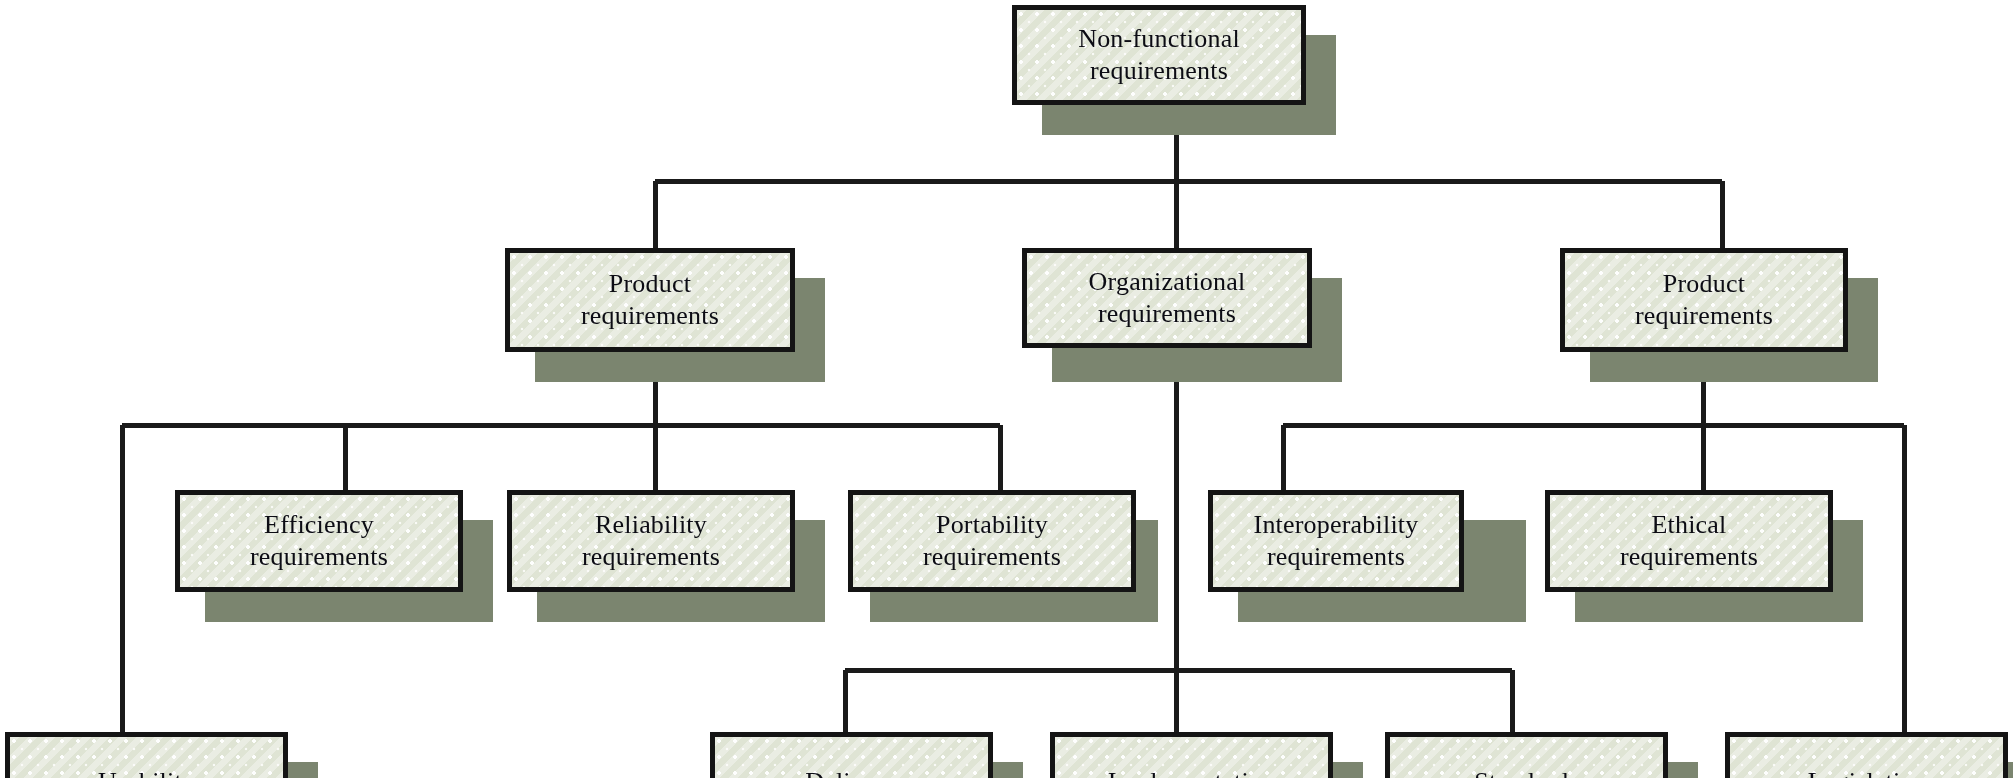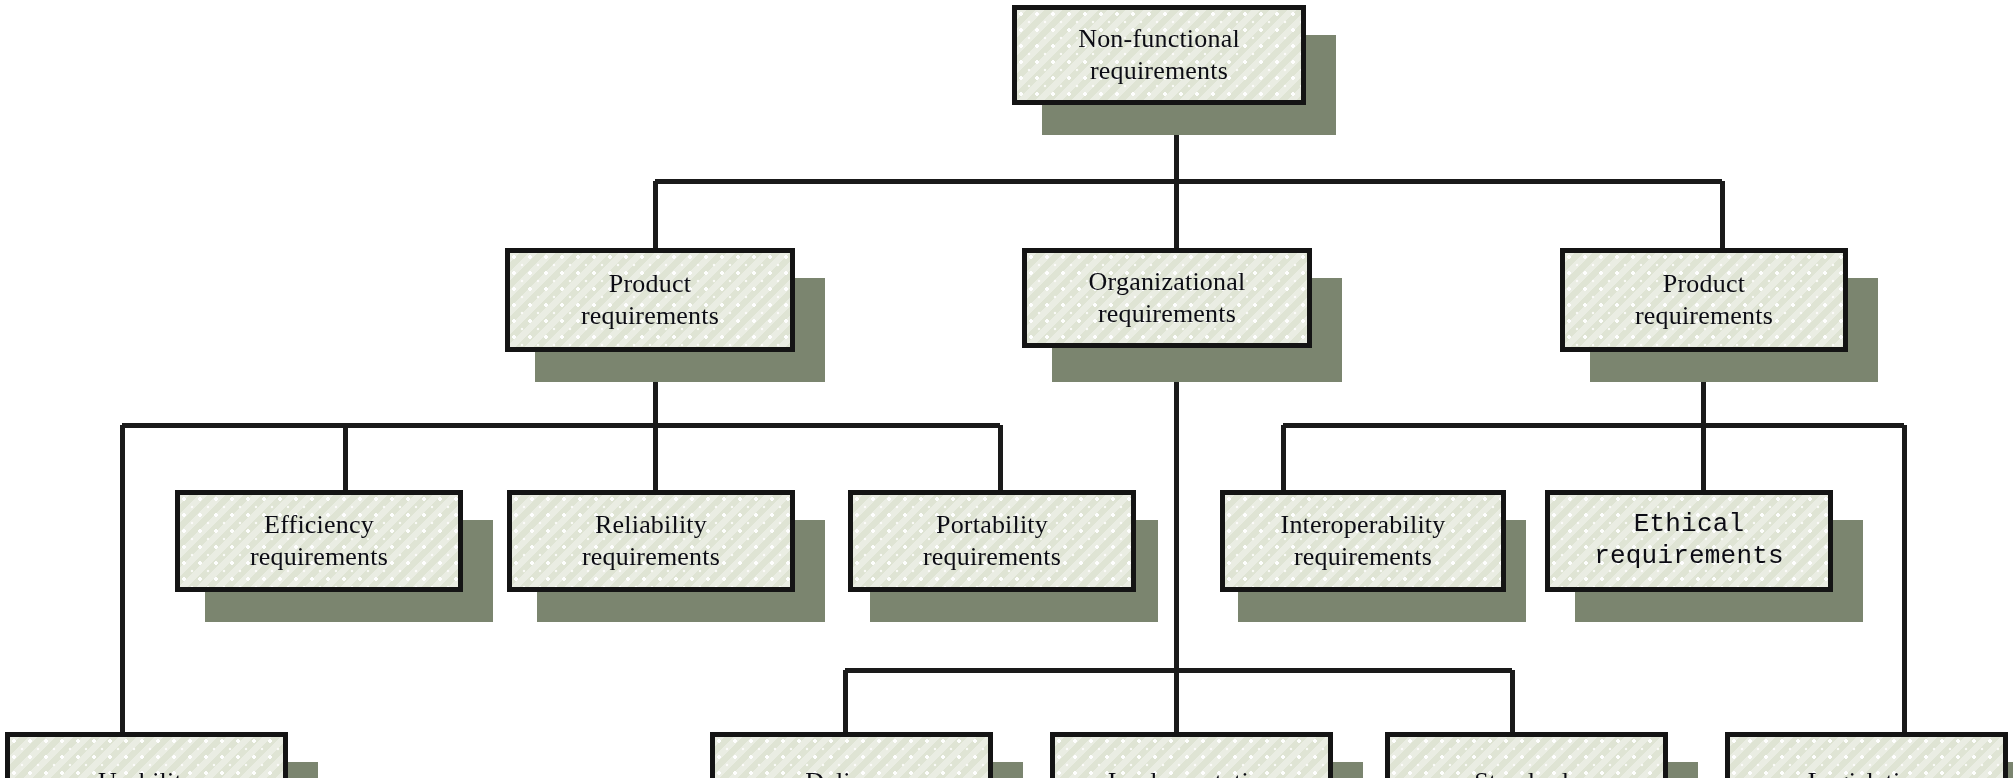--- a/index.html
+++ b/index.html
@@ -121,26 +121,26 @@
       <div class="node" style="left: 507px; top: 490px; width: 288px; height: 102px; border-color: rgb(20, 20, 20); color: rgb(12, 12, 20); justify-content: center;">
         <span class="label">Reliability
 requirements</span>
       </div>
       <div class="shadow" style="left: 870px; top: 520px; width: 288px; height: 102px; background: rgb(123, 133, 111);"></div>
       <div class="node" style="left: 840px; top: 490px; width: 288px; height: 102px; border-color: rgb(20, 20, 20); color: rgb(12, 12, 20); margin-left: 8px;">
         <span class="label">Portability
 requirements</span>
       </div>
       <div class="shadow" style="left: 1238px; top: 520px; width: 288px; height: 102px; background: rgb(123, 133, 111);"></div>
-      <div class="node" style="left: 1208px; top: 490px; width: 286px; height: 102px; border-color: rgb(20, 20, 20); color: rgb(12, 12, 20); margin-left: 12px;">
+      <div class="node" style="left: 1208px; top: 490px; width: 256px; height: 102px; border-color: rgb(20, 20, 20); color: rgb(12, 12, 20);">
         <span class="label">Interoperability
 requirements</span>
       </div>
       <div class="shadow" style="left: 1575px; top: 520px; width: 288px; height: 102px; background: rgb(123, 133, 111);"></div>
-      <div class="node" style="left: 1545px; top: 490px; width: 288px; height: 102px; border-color: rgb(20, 20, 20); color: rgb(12, 12, 20); font-family: Liberation Mono, monospace;">
+      <div class="node" style="left: 1545px; top: 490px; width: 288px; height: 102px; border-color: rgb(20, 20, 20); color: rgb(12, 12, 20);">
         <span class="label">Ethical
 requirements</span>
       </div>
       <div class="shadow" style="left: 35px; top: 762px; width: 283px; height: 100px; background: rgb(123, 133, 111);"></div>
       <div class="node" style="left: 5px; top: 732px; width: 283px; height: 100px; border-color: rgb(20, 20, 20); color: rgb(12, 12, 20);">
         <span class="label">Usability</span>
       </div>
       <div class="shadow" style="left: 740px; top: 762px; width: 283px; height: 100px; background: rgb(123, 133, 111);"></div>
       <div class="node" style="left: 710px; top: 732px; width: 283px; height: 100px; border-color: rgb(20, 20, 20); color: rgb(12, 12, 20);">
         <span class="label">Delivery</span>

